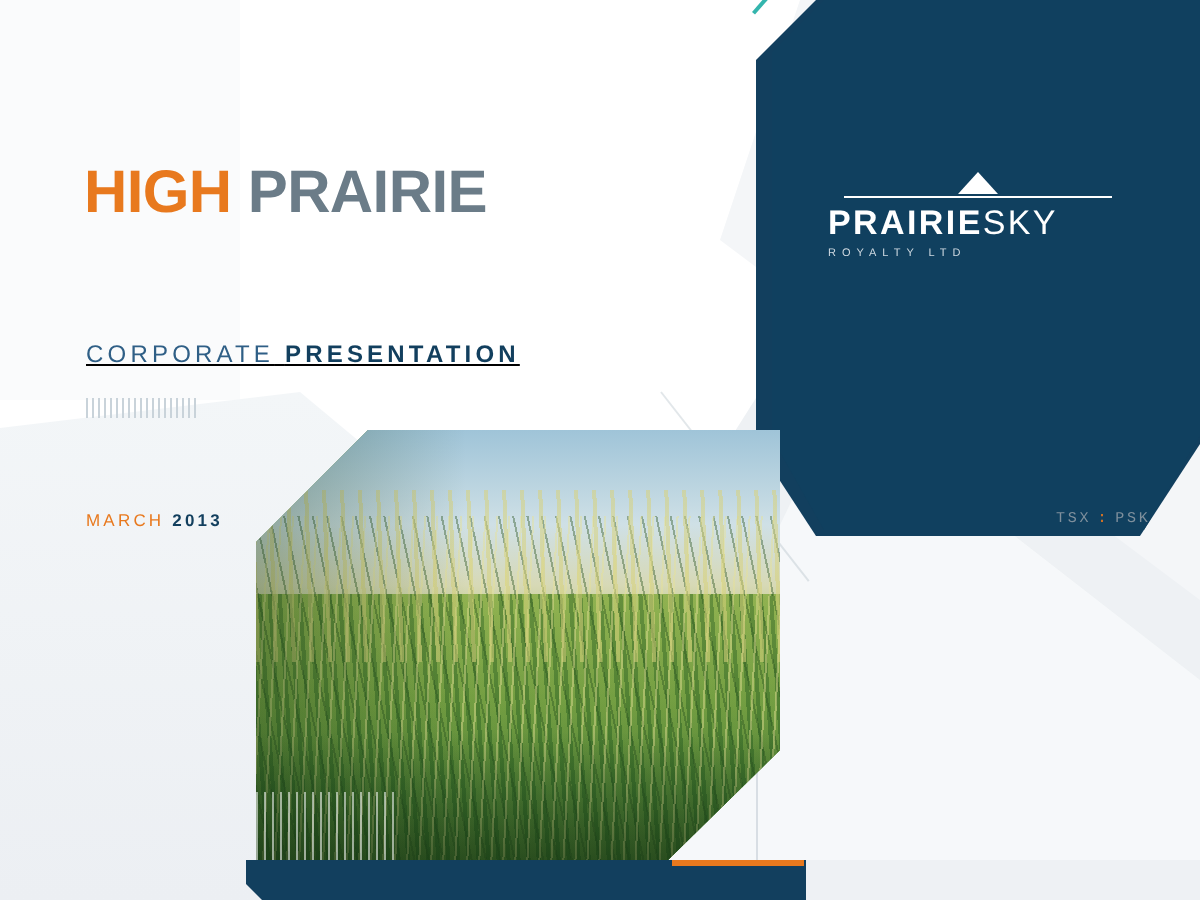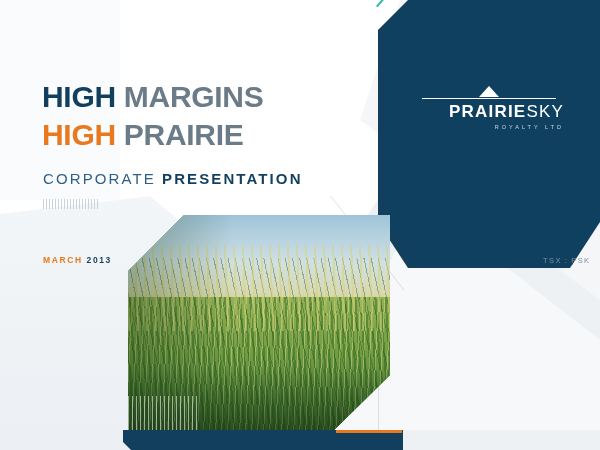--- a/index.html
+++ b/index.html
@@ -45,21 +45,21 @@
     background:#10405f;
     clip-path:polygon(26px 0, 214px 0, 214px 218px, 186px 265px, 26px 265px, 0 219px, 0 26px);
   }
   .teal-line{
     position:absolute;left:376px;top:6px;width:40px;height:1.5px;
     background:#34b5ad;transform:rotate(-49deg);transform-origin:left top;
   }
 
   
   .logo{
-    position:absolute;left:414px;top:86px;width:150px;text-align:right;color:#ffffff;
+    position:absolute;left:414px;top:86px;width:150px;text-align:left;color:#ffffff;
   }
   .logo-mark{
     position:relative;height:14px;margin-bottom:3px;
   }
   .logo-mark .bar{
     position:absolute;left:8px;top:12px;width:134px;height:1.4px;background:#ffffff;
   }
   .logo-mark .chev{
     position:absolute;left:50%;top:0;width:0;height:0;margin-left:-10px;
     border-left:10px solid transparent;border-right:10px solid transparent;
@@ -75,41 +75,43 @@
   }
 
   
   .headline{position:absolute;left:42px;top:78px;}
   .h-line{font-size:30px;font-weight:700;letter-spacing:-0.3px;line-height:1.28;white-space:nowrap;}
   .navy-txt{color:#123f5e;}
   .orange-txt{color:#e8791e;}
   .grey-txt{color:#6b7c88;}
 
   .subhead{
-    position:absolute;left:43px;top:170px;font-size:15px;letter-spacing:2.1px;
+    position:absolute;left:43px;top:170px;font-size:12px;letter-spacing:2.1px;
     white-space:nowrap;
+    text-decoration:underline;
   }
   .subhead .a{color:#2f5f86;font-weight:400;}
   .subhead .b{color:#123f5e;font-weight:700;}
 
   .hatch{
     position:absolute;left:43px;top:199px;width:56px;height:10px;
     background:repeating-linear-gradient(90deg,#c9d3da 0 1px,transparent 1px 3px);
   }
 
   .date{
     position:absolute;left:43px;top:255px;font-size:8.5px;letter-spacing:1.6px;
   }
-  .date .m{color:#e8791e;font-weight:700;margin-top:44px;}
+  .date .m{color:#e8791e;font-weight:400;margin-top:44px;}
   .date .y{color:#123f5e;font-weight:700;}
 
   
   .ticker{
-    position:absolute;left:543px;top:256px;font-size:7.5px;letter-spacing:1.4px;color:#7e8f9c;
+    position:absolute;left:528px;top:256px;font-size:7.5px;letter-spacing:1.4px;color:#7e8f9c;
     white-space:nowrap;
+    font-family:Liberation Mono, monospace;
   }
   .ticker .sep{color:#e8791e;padding:0 3px;}
   .ticker .sym{color:#7e8f9c;}
 
   
   .photo{
     position:absolute;left:128px;top:215px;width:262px;height:215px;
     clip-path:polygon(56px 0, 262px 0, 262px 160px, 206px 215px, 0 215px, 0 56px);
     overflow:hidden;
     background:#2f6b2a;
@@ -197,24 +199,20 @@
     <div class="logo-mark">
       <div class="chev"></div>
       <div class="bar"></div>
     </div>
     <div class="logo-word"><span>PRAIRIE</span><span class="light">SKY</span></div>
     <div class="logo-sub">ROYALTY LTD</div>
   </div>
 
   <div class="headline">
     <div class="h-line">
-      <span class="navy-txt">HIGH</span>
-      <span class="grey-txt">MARGINS</span>
-    </div>
-    <div class="h-line">
       <span class="orange-txt">HIGH</span>
       <span class="grey-txt">PRAIRIE</span>
     </div>
   </div>
 
   <div class="subhead">
     <span class="a">CORPORATE</span>
     <span class="b">PRESENTATION</span>
   </div>
 

